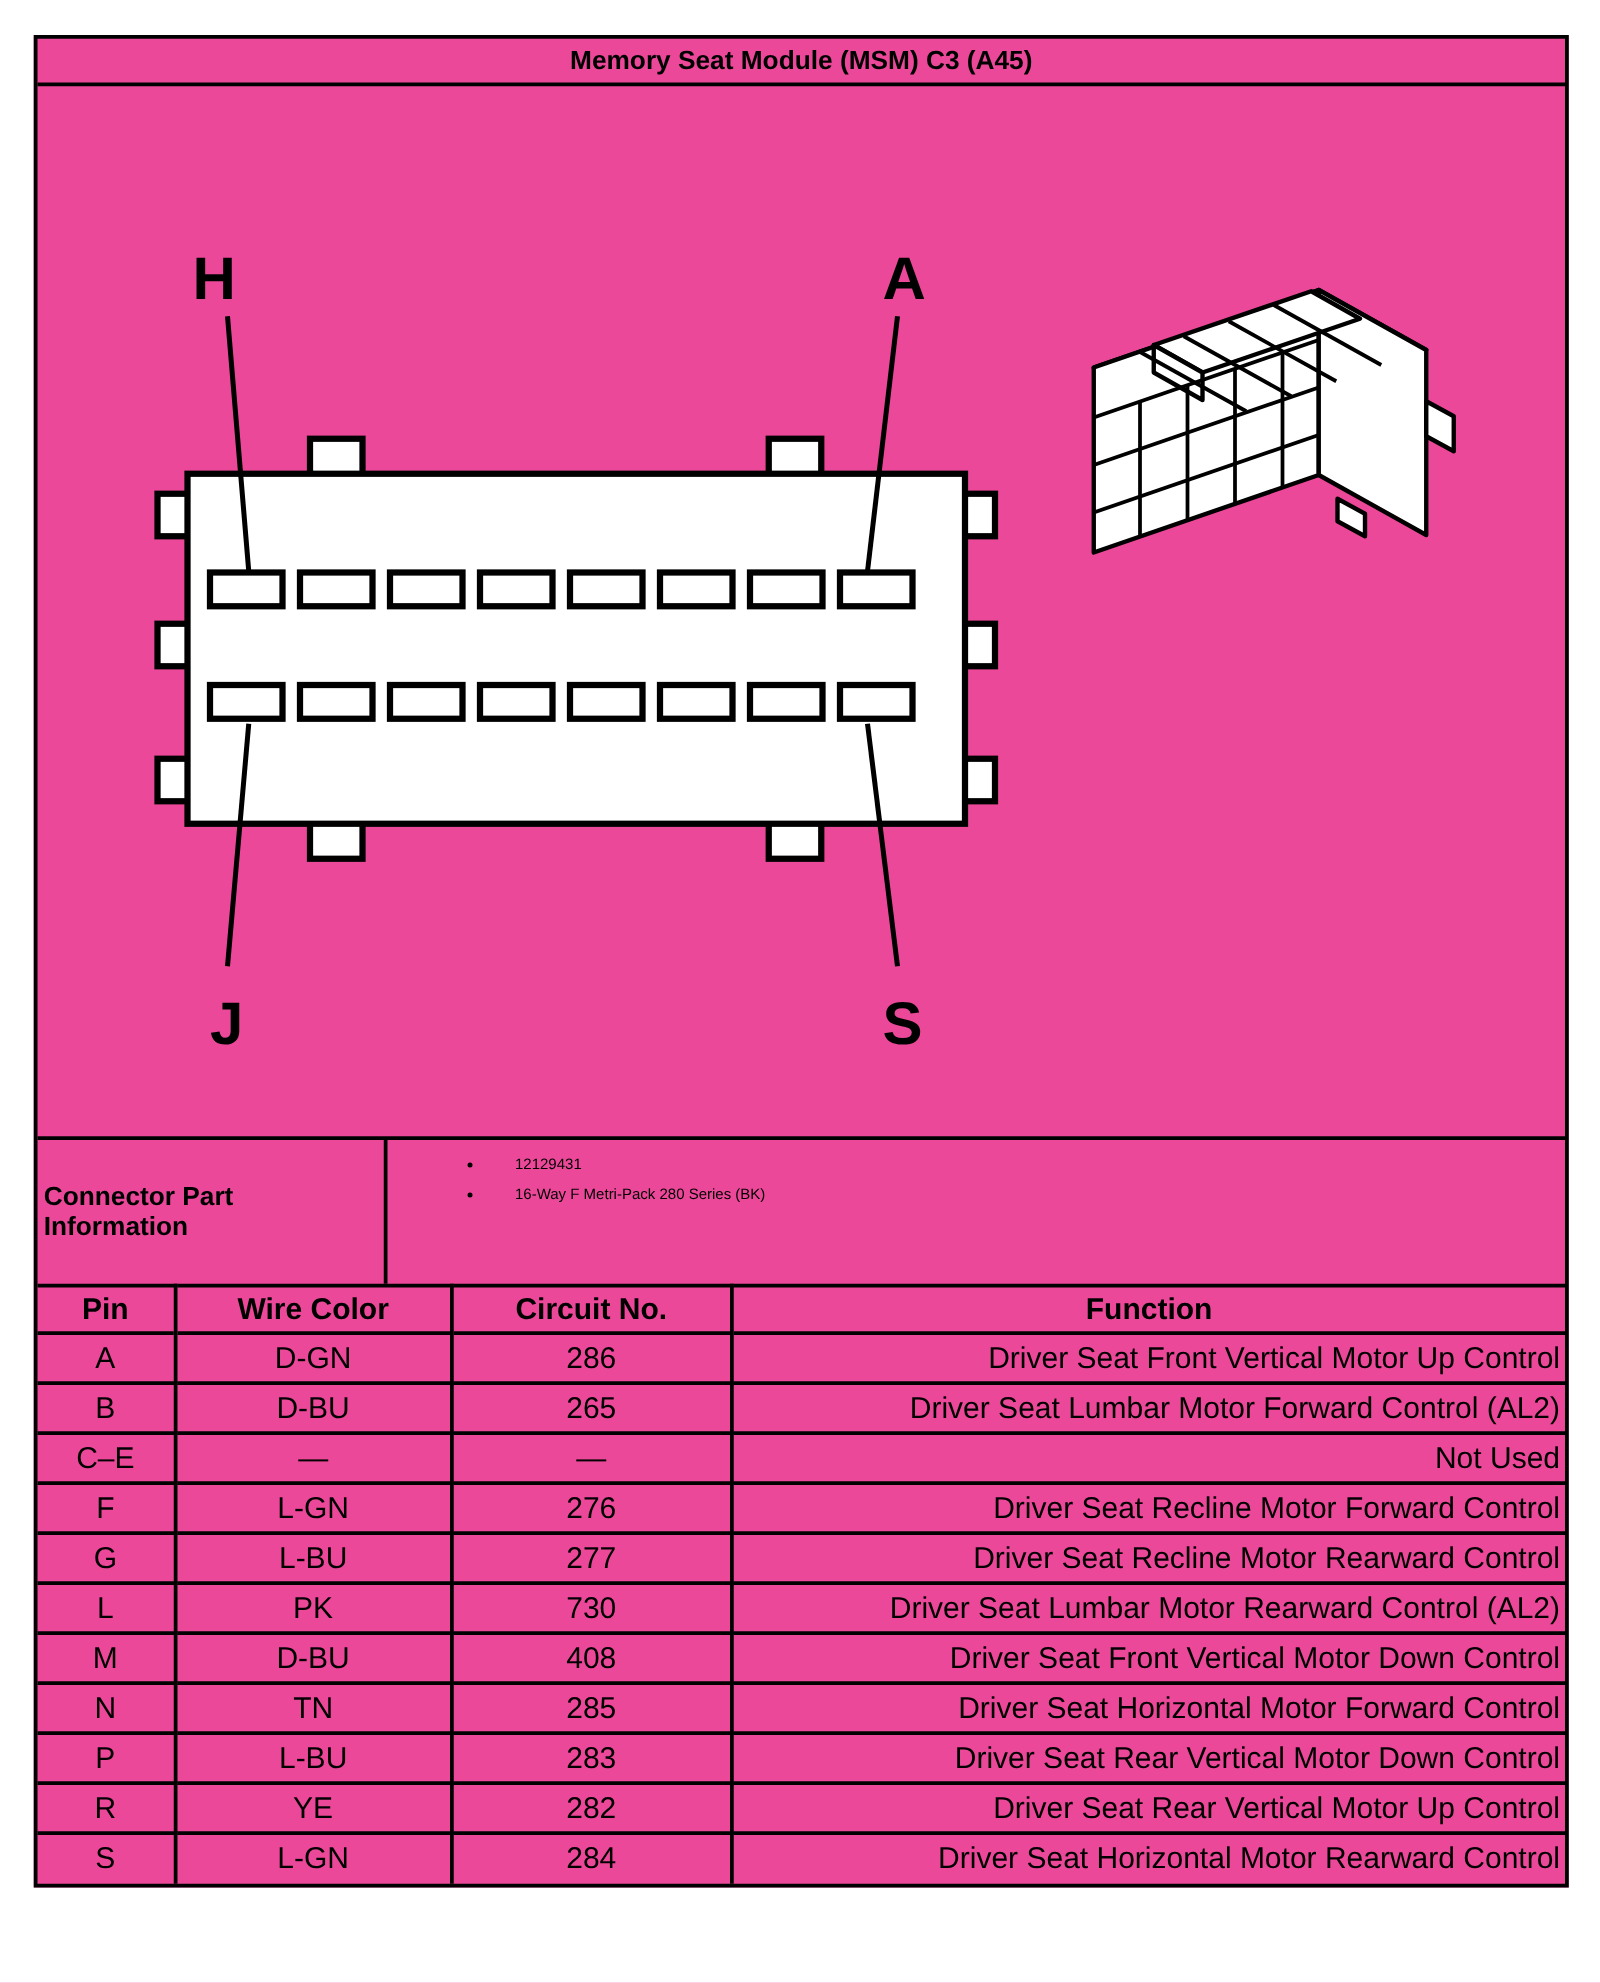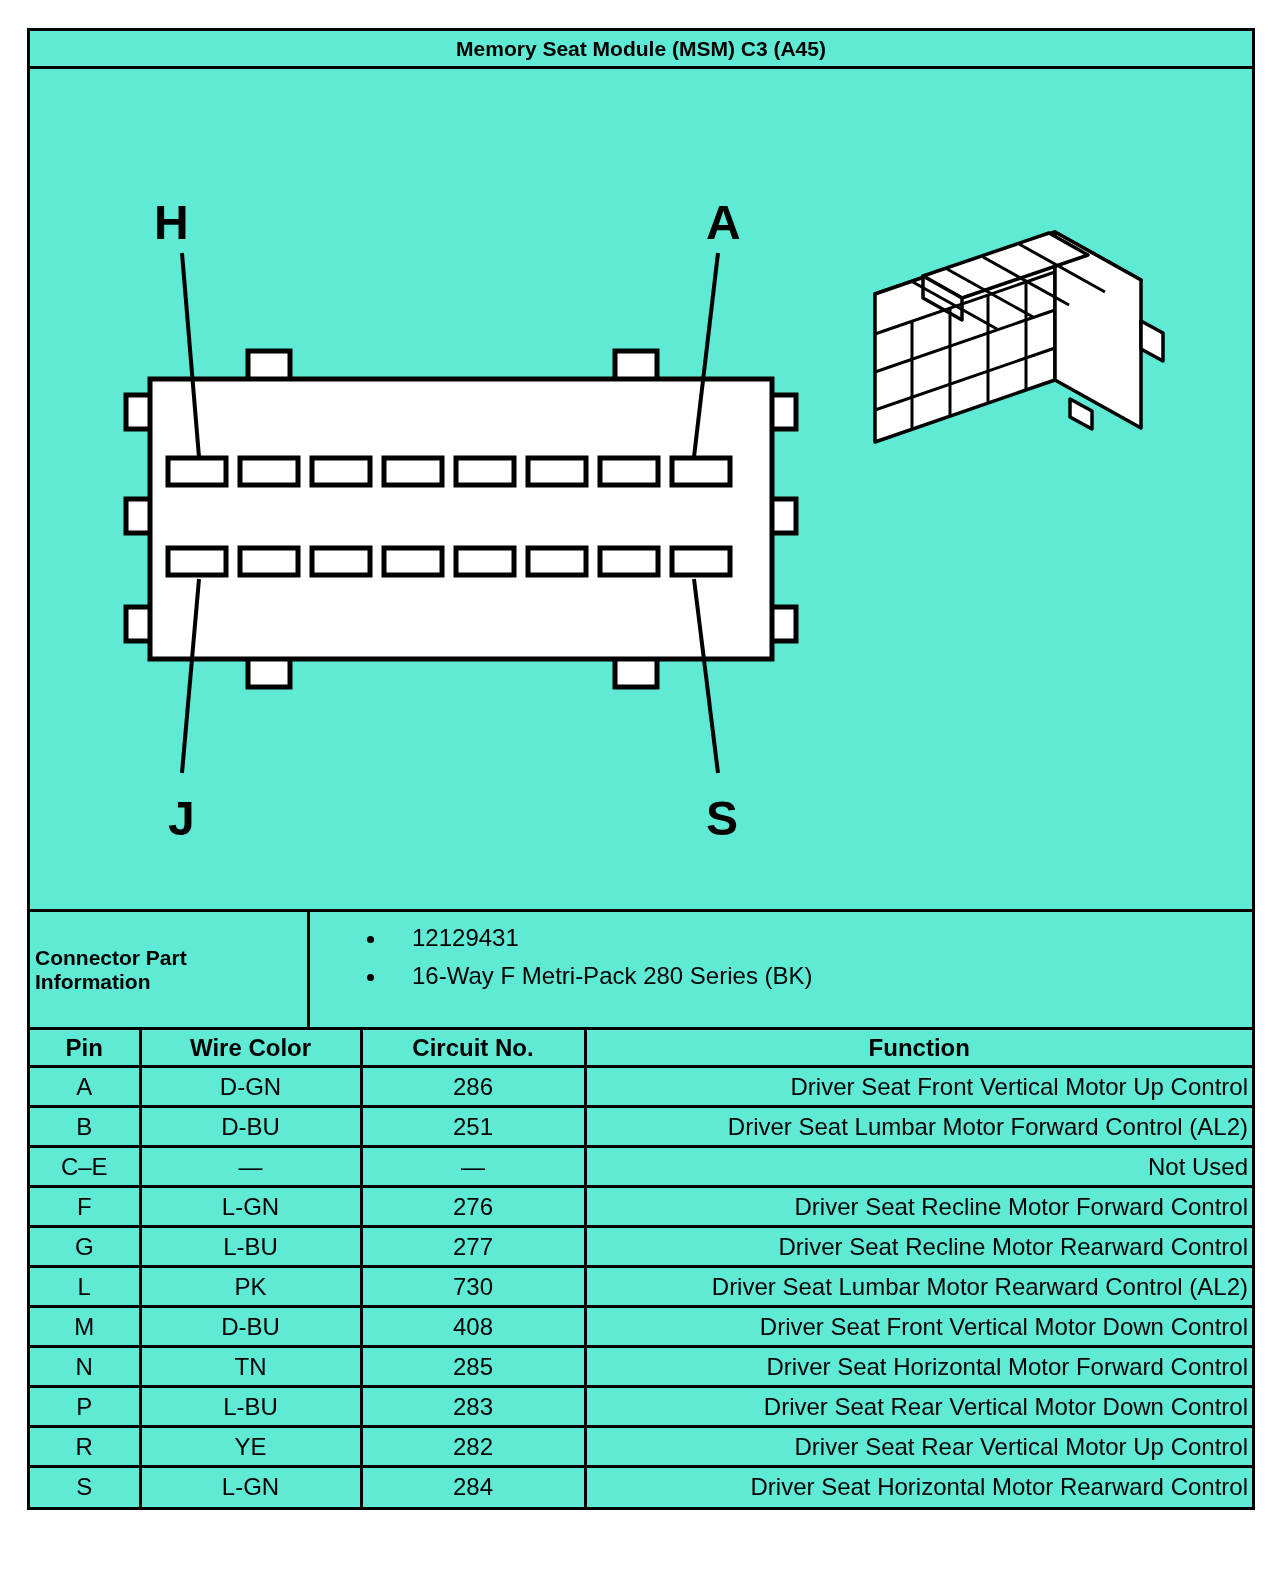--- a/index.html
+++ b/index.html
@@ -8,21 +8,21 @@
     width: 1280px; height: 1586px;
     background: #ffffff;
     font-family: "Liberation Sans", sans-serif;
     color: #000;
   }
   .page {
     position: absolute;
     left: 27px; top: 28px;
     width: 1228px;
     border: 3px solid #000;
-    background: #5eead4;
+    background: #ec4899;
   }
   .title-bar {
     height: 38px;
     border-bottom: 3px solid #000;
     display: flex; align-items: center; justify-content: center;
     font-weight: bold;
     font-size: 21px;
   }
   .diagram-area {
     position: relative;
@@ -44,21 +44,21 @@
     font-weight: bold;
     font-size: 21px;
   }
   .info-content-cell {
     flex: 1;
     padding: 12px 0 0 0;
   }
   .info-content-cell ul {
     margin: 0;
     padding-left: 78px;
-    font-size: 24px;
+    font-size: 12px;
   }
   .info-content-cell li {
     margin: 0 0 10px 0;
     padding-left: 24px;
   }
 
   table.pin-table {
     width: 100%;
     border-collapse: collapse;
     border-top: 3px solid #000;
@@ -206,21 +206,21 @@
     <tbody>
       <tr>
         <td class="c-pin">A</td>
         <td class="c-wire">D-GN</td>
         <td class="c-circuit">286</td>
         <td class="c-func">Driver Seat Front Vertical Motor Up Control</td>
       </tr>
       <tr>
         <td class="c-pin">B</td>
         <td class="c-wire">D-BU</td>
-        <td class="c-circuit">251</td>
+        <td class="c-circuit">265</td>
         <td class="c-func">Driver Seat Lumbar Motor Forward Control (AL2)</td>
       </tr>
       <tr>
         <td class="c-pin">C–E</td>
         <td class="c-wire">—</td>
         <td class="c-circuit">—</td>
         <td class="c-func">Not Used</td>
       </tr>
       <tr>
         <td class="c-pin">F</td>

